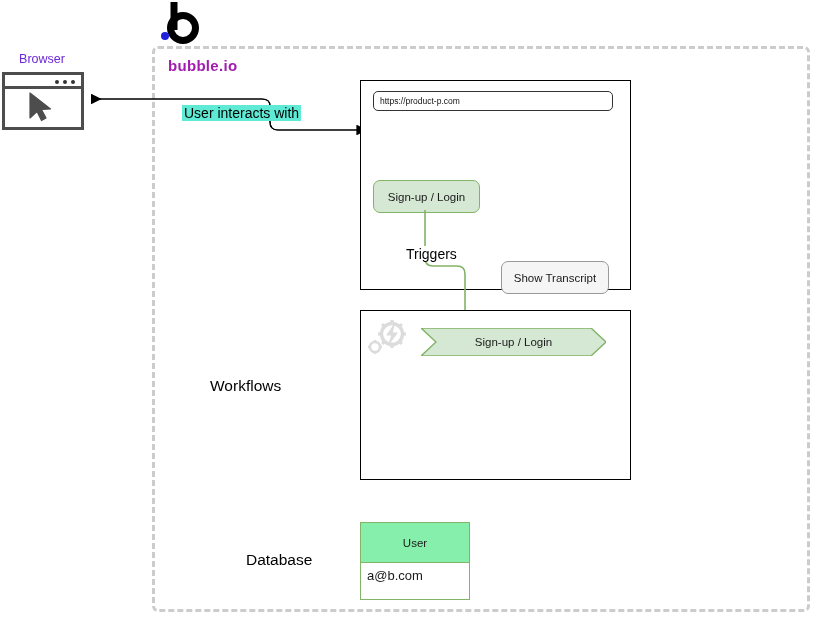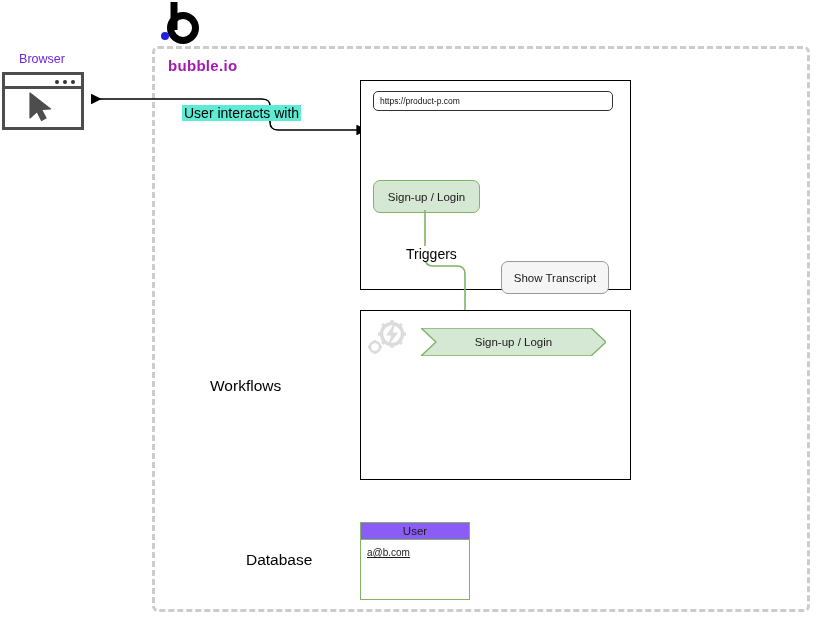--- a/index.html
+++ b/index.html
@@ -236,39 +236,38 @@
   #db-table {
     left: 360px;
     top: 522px;
     width: 110px;
     height: 78px;
     border: 1.3px solid #82b366;
     background: #ffffff;
     box-sizing: border-box;
   }
   #db-table-header {
-    height: 17px;
-    background: #8b5cf6;
+    height: 40px;
+    background: #86efac;
     border-bottom: 1.3px solid #82b366;
     display: flex;
     align-items: center;
     justify-content: center;
     font-size: 11.5px;
     color: #1a1a1a;
     box-sizing: border-box;
   }
   .db-row {
     height: 25px;
     display: flex;
     align-items: center;
     padding-left: 6px;
-    font-size: 10px;
-    color: #1a1a1a;
-    box-sizing: border-box;
-    text-decoration: underline;
+    font-size: 13px;
+    color: #1a1a1a;
+    box-sizing: border-box;
   }
 </style>
 </head>
 <body>
 
 <div id="canvas">
 
   <div class="abs" id="platform-boundary"></div>
   <div class="abs" id="platform-label">bubble.io</div>
 

